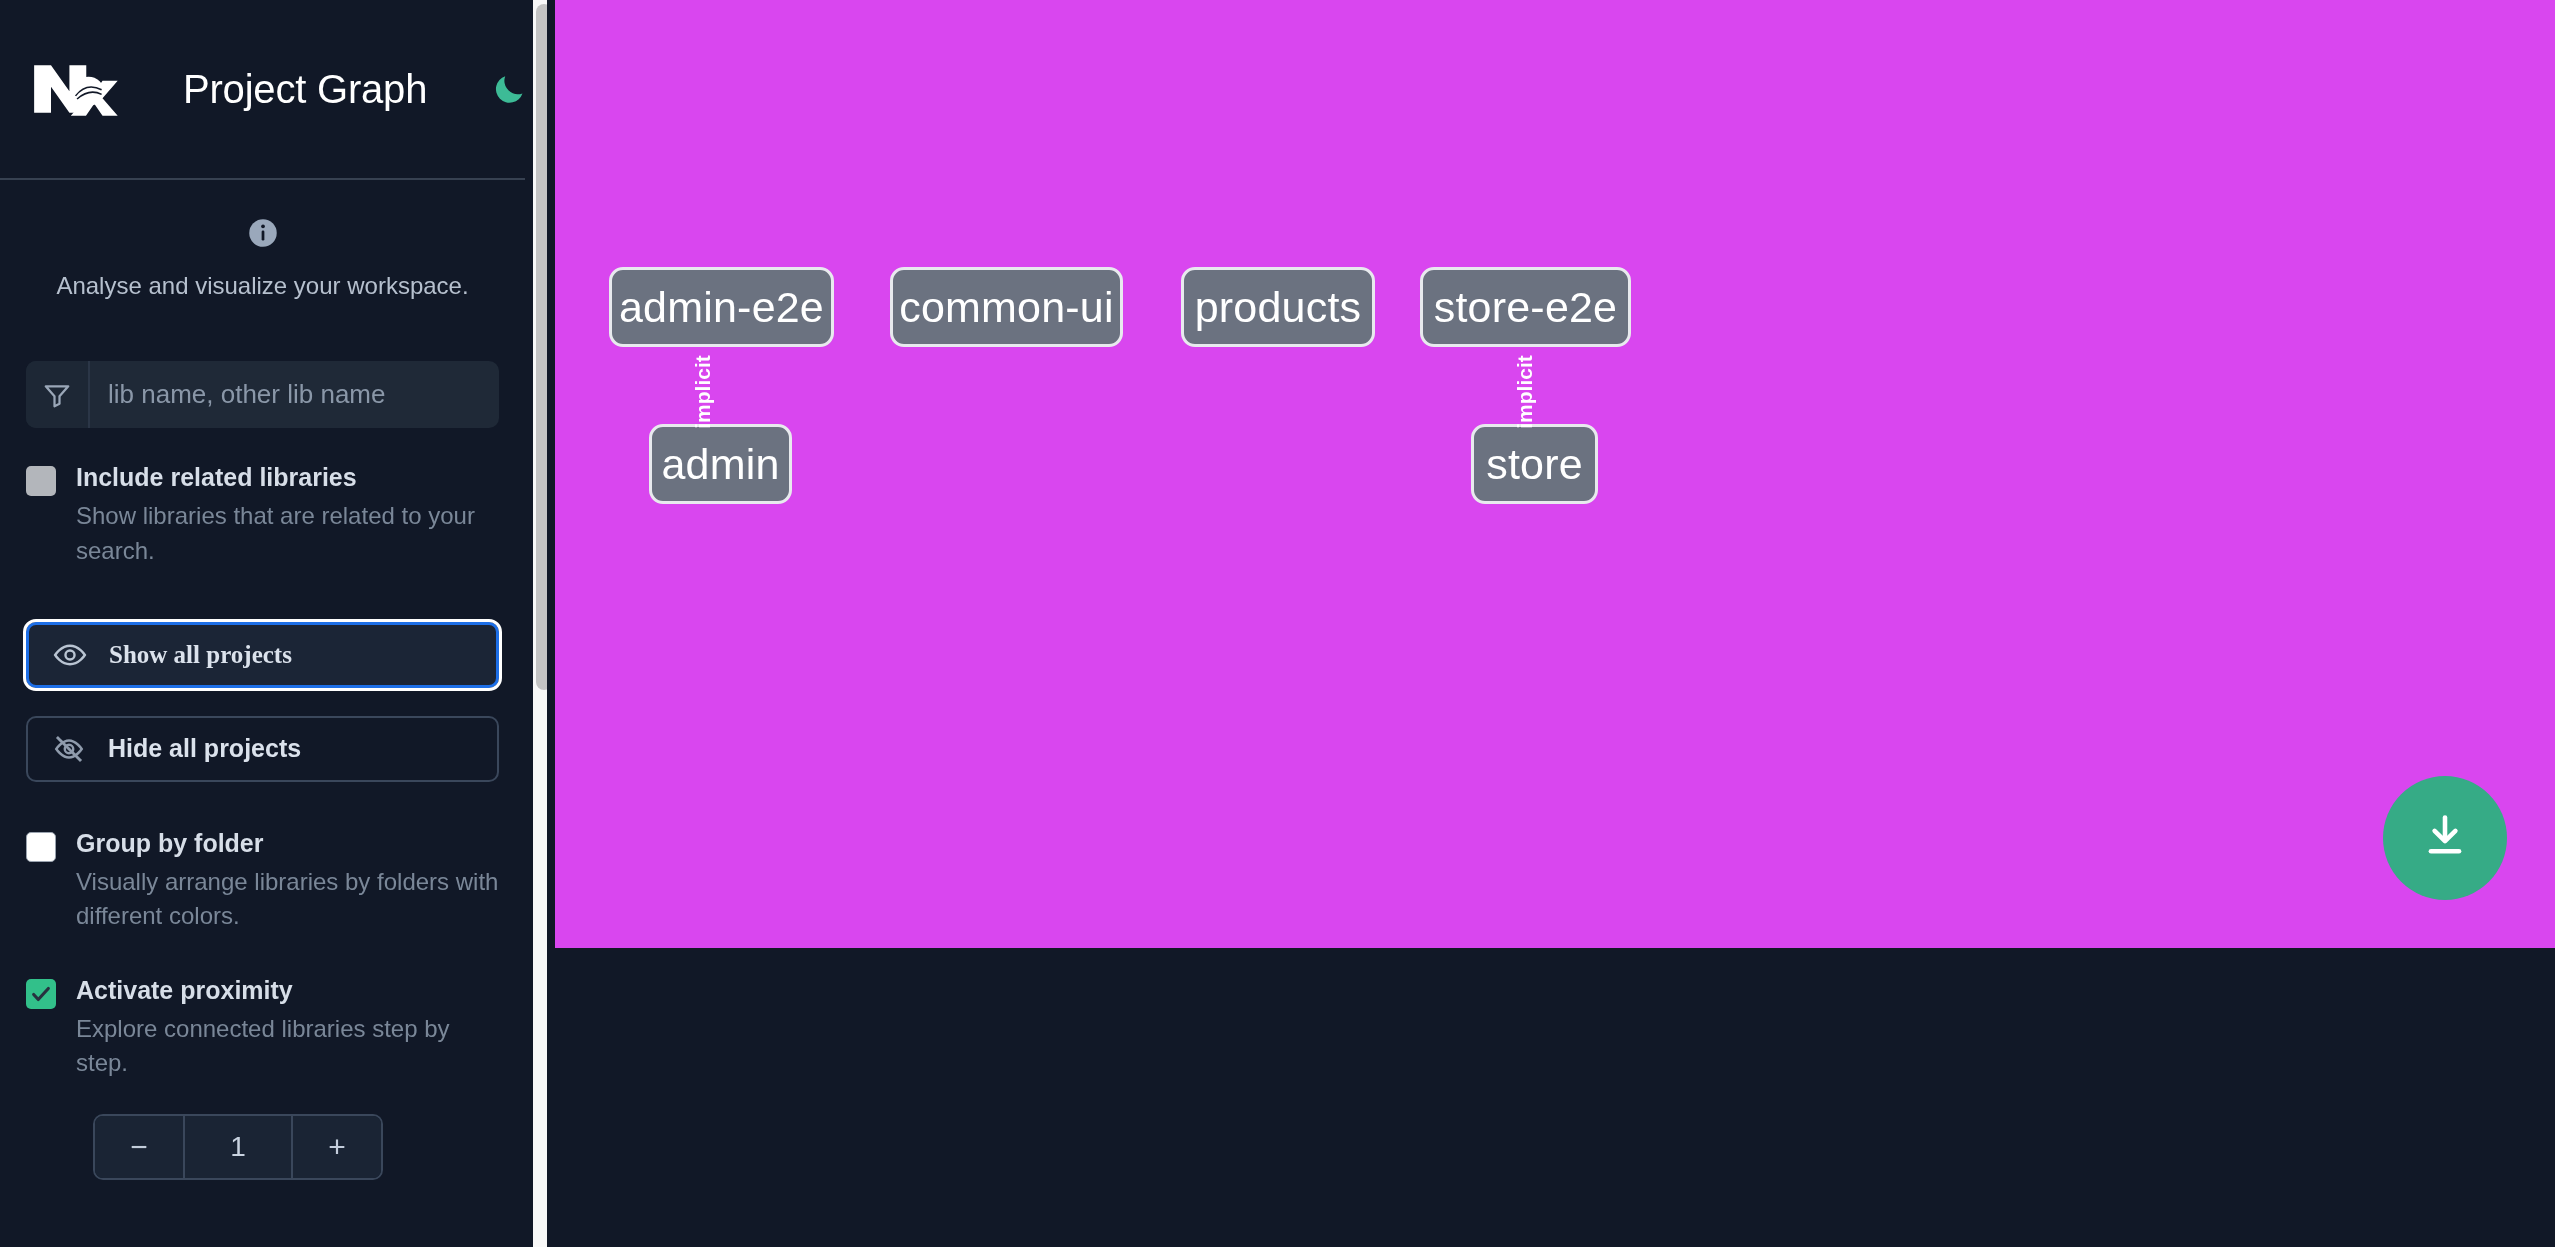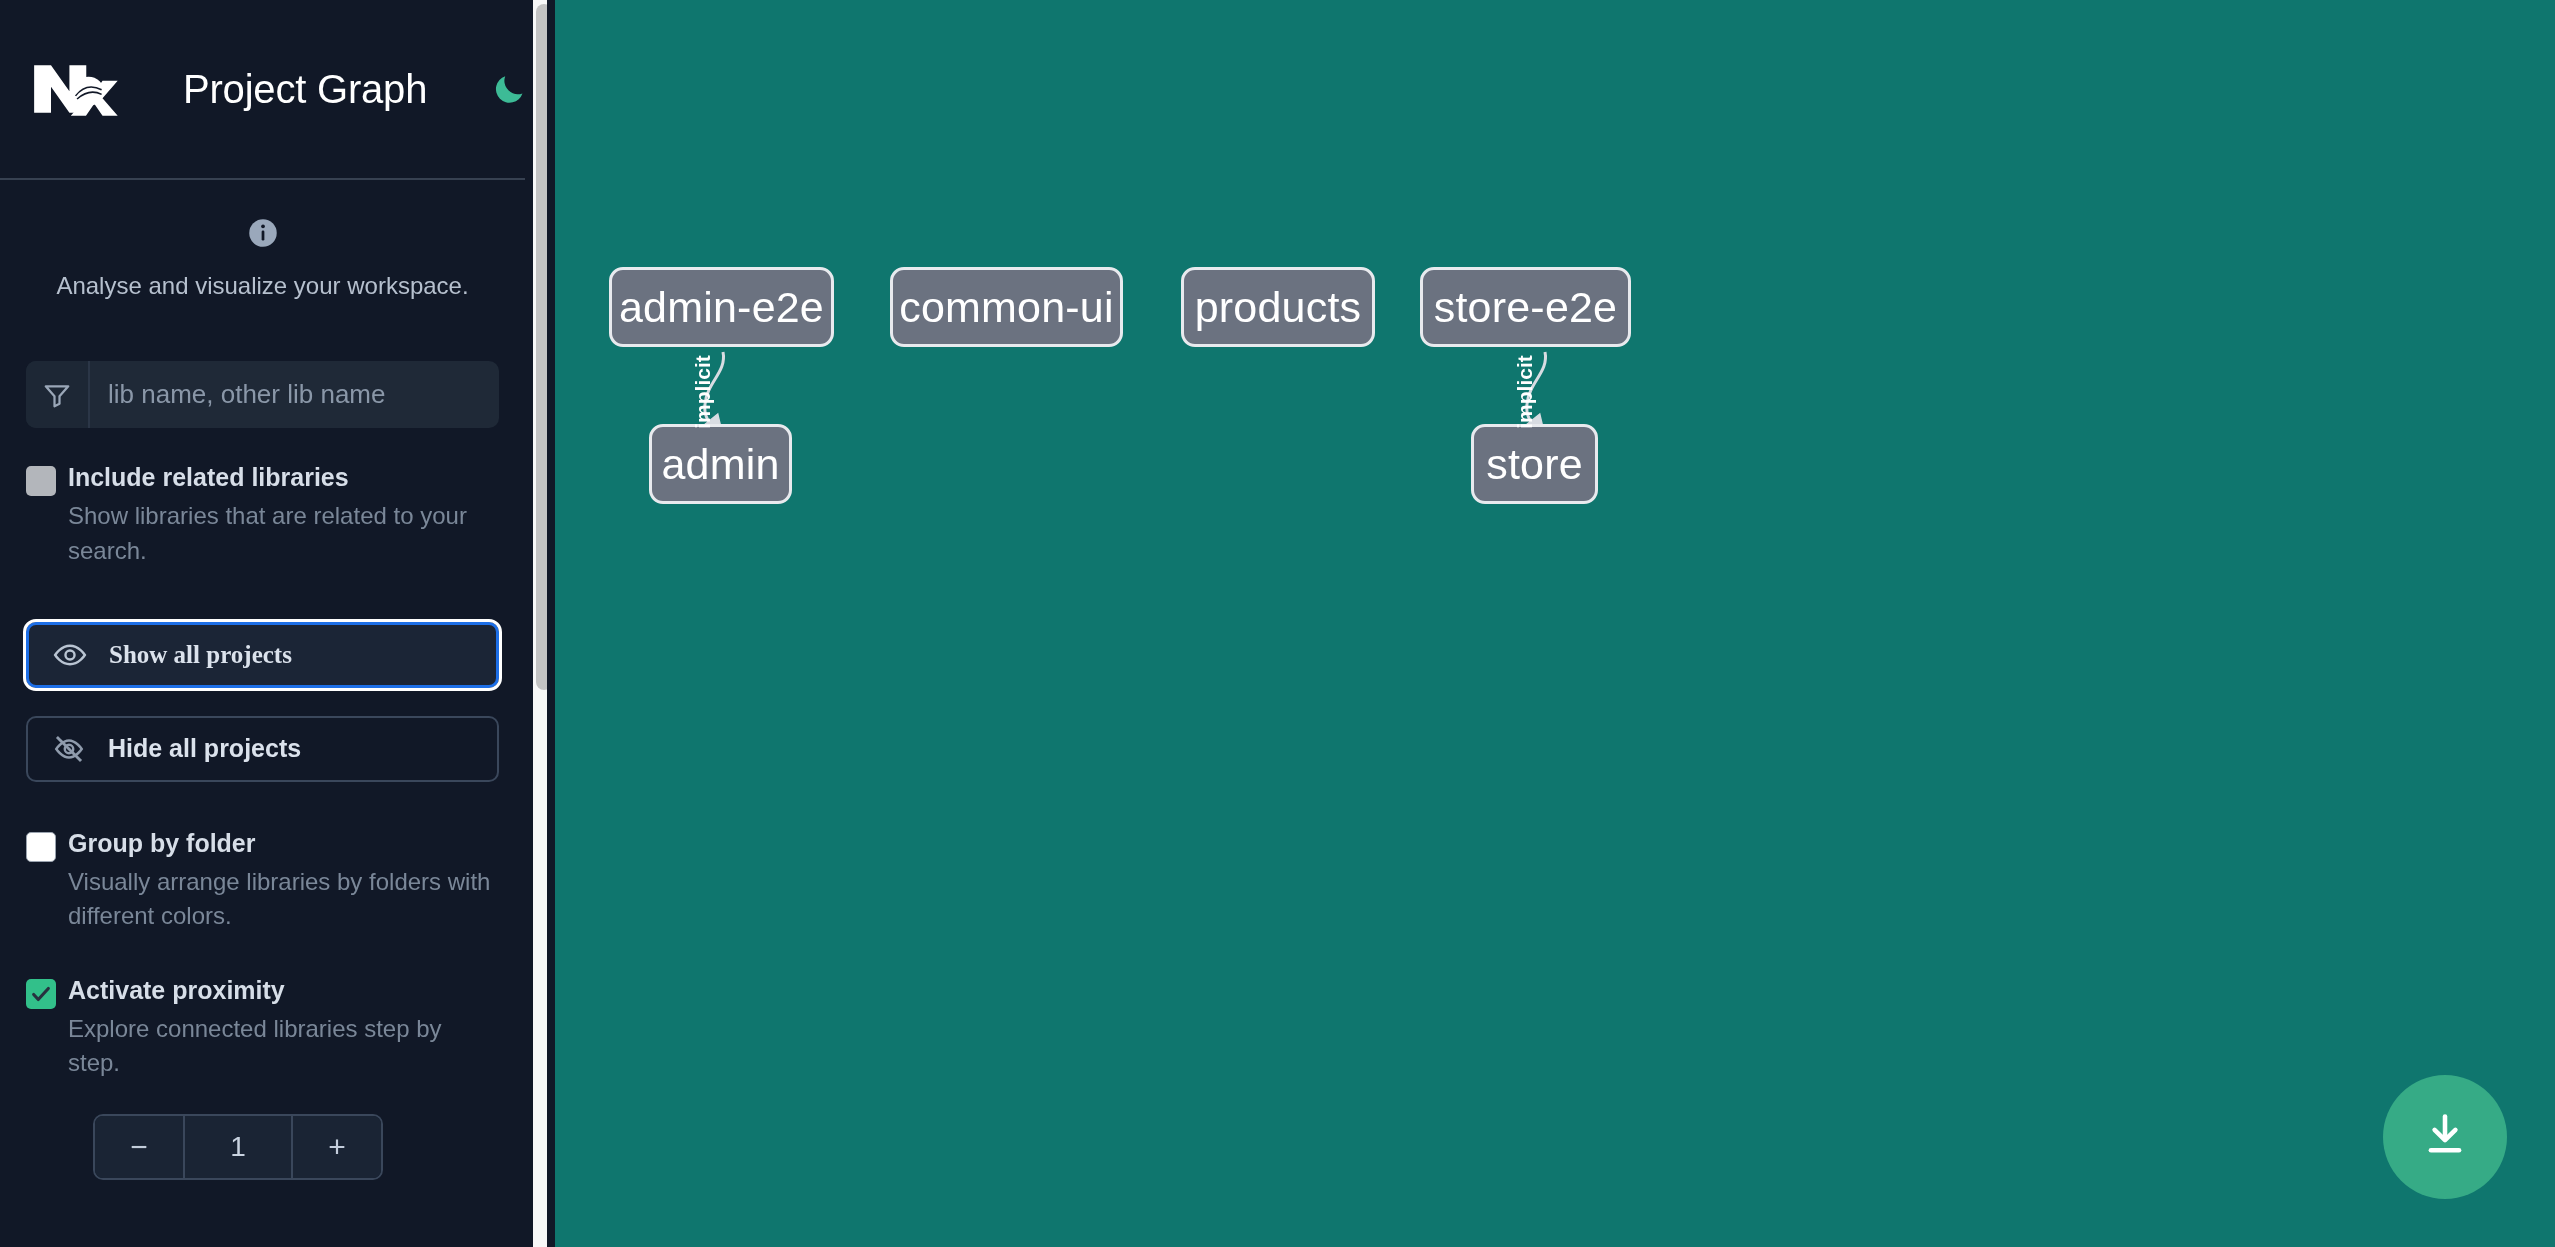--- a/index.html
+++ b/index.html
@@ -120,21 +120,21 @@
     color: #c7d0dc;
     font-family: Liberation Sans, sans-serif;
     font-size: 26px;
     padding: 0 18px;
   }
   .filter-input::placeholder { color: #8a97a8; opacity: 1; }
 
   .check-block {
     margin: 34px 26px 0 26px;
     display: flex;
-    gap: 12px;
+    gap: 20px;
     align-items: flex-start;
   }
   .cbox {
     width: 30px;
     height: 30px;
     border-radius: 5px;
     flex: none;
     margin-top: 4px;
     box-sizing: border-box;
   }
@@ -244,22 +244,22 @@
     top: 0; right: 0;
     width: 8px;
     height: 1247px;
     background: #111827;
   }
 
   
   .canvas {
     position: relative;
     flex: 1;
-    height: 1247px;
-    background: #0f766e;
+    height: 948px;
+    background: #d946ef;
     overflow: hidden;
   }
   .node {
     position: absolute;
     background: #6b7280;
     border: 3px solid #e8eaee;
     border-radius: 14px;
     display: flex;
     align-items: center;
     justify-content: center;

